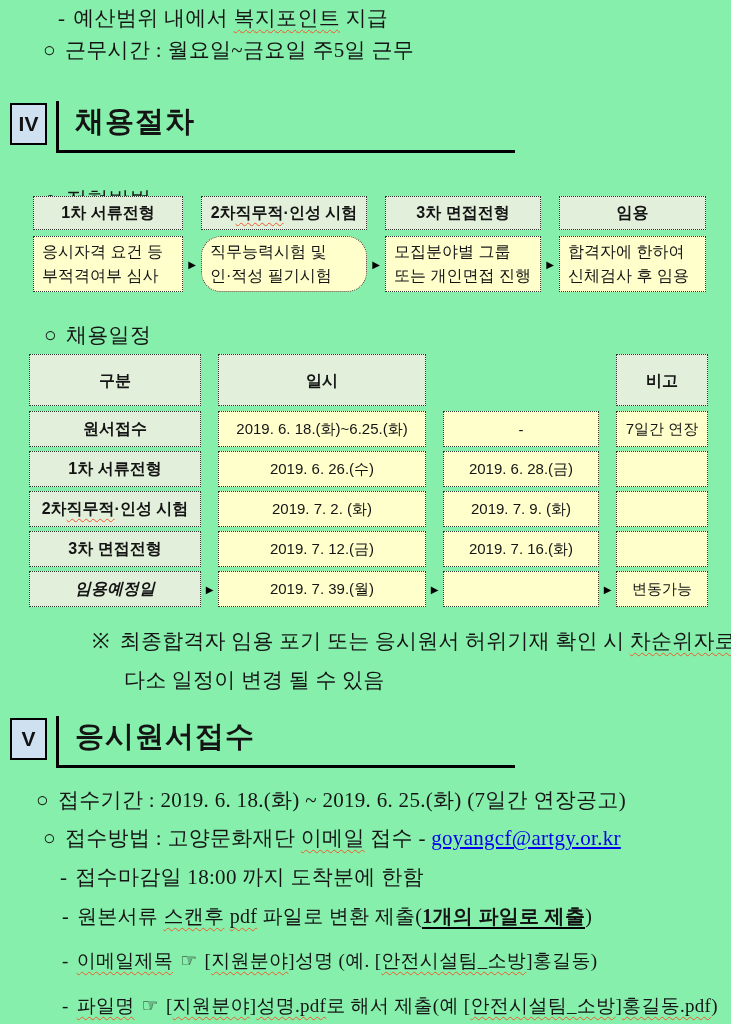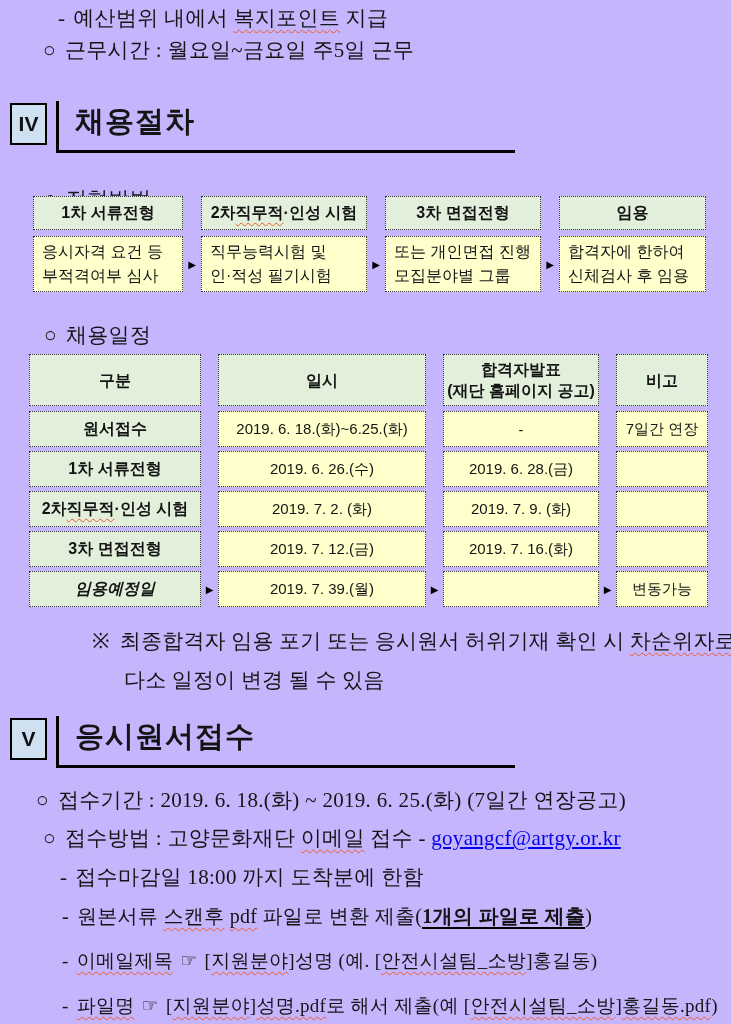--- a/index.html
+++ b/index.html
@@ -1,17 +1,17 @@
 <!DOCTYPE html>
 <html><head>
 <meta charset="utf-8">
 <style>
   html,body { margin:0; padding:0; background:#ffffff; }
   .page {
-    position:relative; width:731px; height:1024px; background:#c4b5fd;
+    position:relative; width:731px; height:1024px; background:#86efac;
     font-family:"Liberation Serif", serif; color:#141414; overflow:hidden;
   }
   .abs { position:absolute; }
   .bl { font-size:21px; white-space:nowrap; letter-spacing:0.3px; }
   .bl .bullet { display:inline-block; margin-right:9px; }
   .bl .dash { display:inline-block; margin-right:8px; }
   .sp {
     text-decoration-line:underline; text-decoration-style:wavy;
     text-decoration-color:#f05a28; text-decoration-thickness:1px;
     text-underline-offset:4px;
@@ -112,47 +112,43 @@
       </div>
     <div class="fh" style="grid-row:1; grid-column:7;">
         <span>임용</span>
       </div>
 
     <div class="fb" style="grid-row:3; grid-column:1;">
       <div>응시자격 요건 등</div>
       <div>부적격여부 심사</div>
     </div>
     <div class="garr" style="grid-row:3; grid-column:2;">▶</div>
-    <div class="fb" style="grid-row:3; grid-column:3;">
+    <div class="fb" style="grid-row:3; grid-column:3;border-radius:20px;">
       <div>직무능력시험 및</div>
       <div>인·적성 필기시험</div>
     </div>
     <div class="garr" style="grid-row:3; grid-column:4;">▶</div>
     <div class="fb" style="grid-row:3; grid-column:5;">
+      <div>모집분야별 그룹</div>
       <div>또는 개인면접 진행</div>
-      <div>모집분야별 그룹</div>
     </div>
     <div class="garr" style="grid-row:3; grid-column:6;">▶</div>
     <div class="fb" style="grid-row:3; grid-column:7;">
       <div>합격자에 한하여</div>
       <div>신체검사 후 임용</div>
     </div>
   </div>
 
   <div class="abs bl" style="left:44px; top:321px;">
     <span class="bullet">○</span><span>채용일정</span>
   </div>
 
   <div class="sched">
     <div class="sh" style="grid-row:1; grid-column:1;">구분</div>
     <div class="sh" style="grid-row:1; grid-column:3;">일시</div>
-    <div class="sh" style="grid-row:1; grid-column:5;">
-      <div>합격자발표</div>
-      <div>(재단 홈페이지 공고)</div>
-    </div>
     <div class="sh" style="grid-row:1; grid-column:7;">비고</div>
 
     <div class="sc1" style="grid-row:3; grid-column:1;">
         <span>원서접수</span>
       </div>
     <div class="sd" style="grid-row:3; grid-column:3;">2019. 6. 18.(화)~6.25.(화)</div>
     <div class="sd" style="grid-row:3; grid-column:5;">-</div>
     <div class="sd" style="grid-row:3; grid-column:7;">7일간 연장</div>
 
     <div class="sc1" style="grid-row:5; grid-column:1;">

